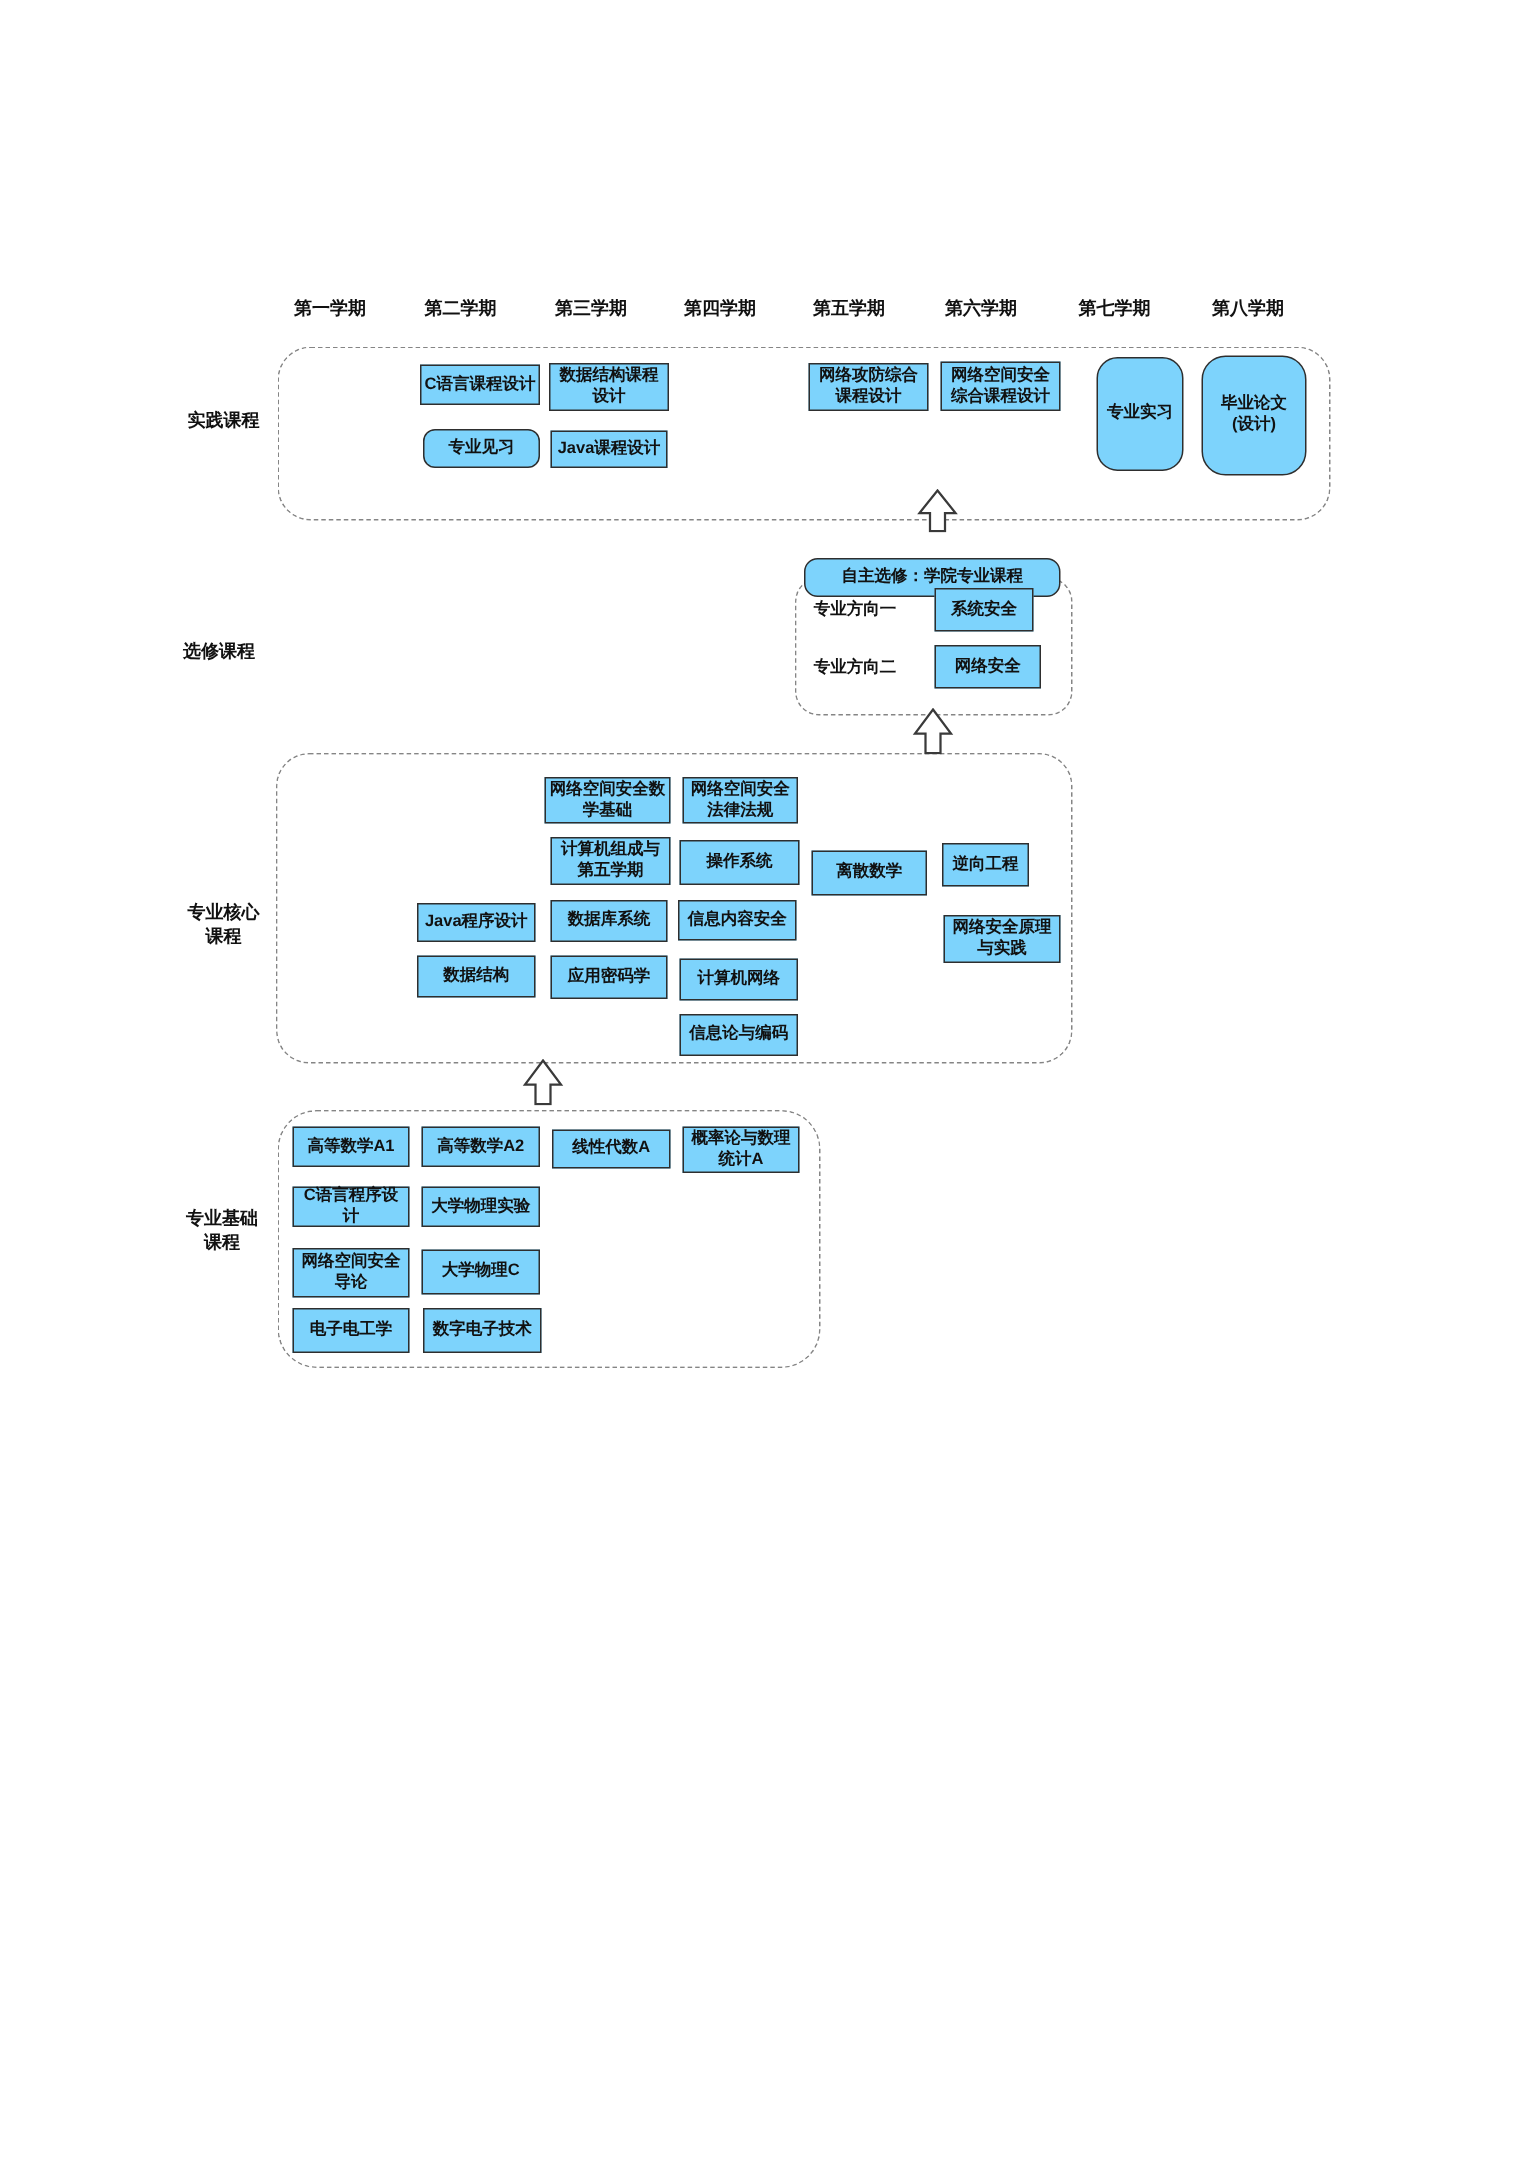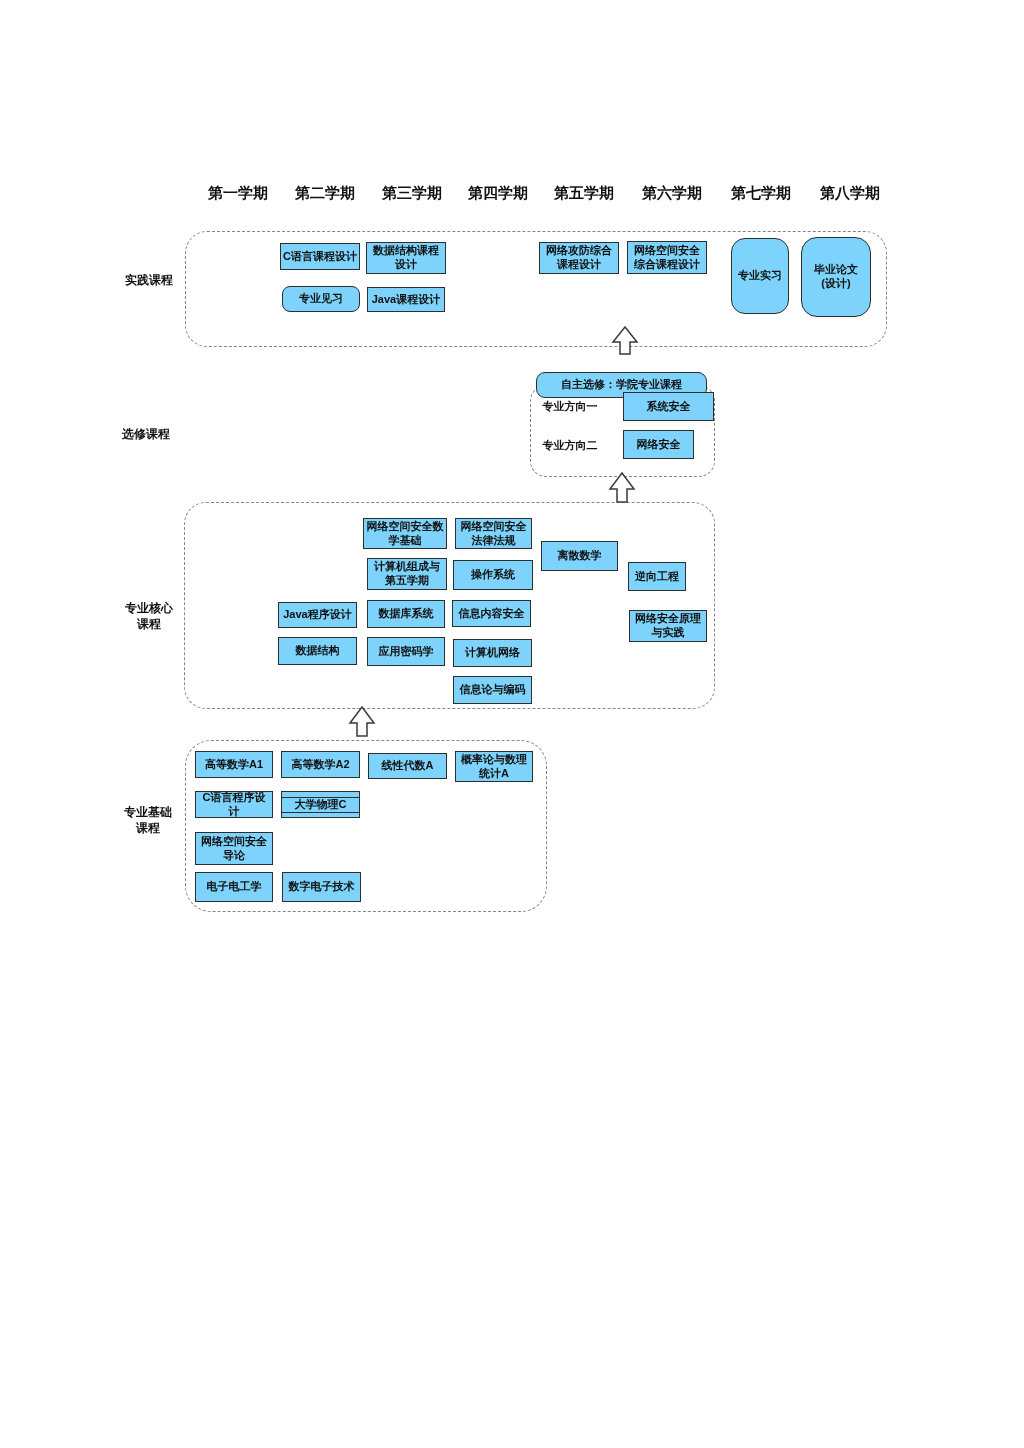--- a/index.html
+++ b/index.html
@@ -5,22 +5,22 @@
   html,body { margin:0; padding:0; background:#ffffff; }
   .page {
     position:relative; width:1024px; height:1448px; background:#ffffff;
     font-family:"Liberation Sans", sans-serif; color:#111; overflow:hidden;
   }
   .title {
     position:absolute; left:199px; top:129px;
     font-size:25px; font-weight:600; letter-spacing:1px; white-space:nowrap;
   }
   .sem {
-    position:absolute; top:184px; width:72px; text-align:right;
-    font-size:15px; font-weight:bold; white-space:nowrap;
+    position:absolute; top:197px; width:72px; text-align:left;
+    font-size:12px; font-weight:bold; white-space:nowrap;
   }
   .side-label {
     position:absolute; width:78px; text-align:center; font-size:12px;
     font-weight:bold; white-space:pre-line; line-height:1.35;
   }
   .sec {
     position:absolute; border:1.5px dashed #858585; border-radius:22px;
     background:transparent;
   }
   .box {
@@ -73,42 +73,42 @@
         <polygon points="14,1 26,16 19,16 19,28 9,28 9,16 2,16" fill="#ffffff" stroke="#3a3a3a" stroke-width="1.5"></polygon>
       </svg>
   </div>
 
   <div class="box r9" style="left:536px; top:352px; width:171px; height:26px">自主选修：学院专业课程</div>
 
   <div class="side-label" style="left:107px; top:426px">选修课程</div>
   <div class="sec" style="left:530px; top:385px; width:183px; height:90px; border-radius:16px"></div>
 
   <div class="box plain" style="left:538px; top:398px; width:64px; height:18px">专业方向一</div>
-  <div class="box" style="left:623px; top:392px; width:91px; height:29px">系统安全</div>
+  <div class="box" style="left:623px; top:392px; width:66px; height:29px">系统安全</div>
   <div class="box plain" style="left:538px; top:437px; width:64px; height:18px">专业方向二</div>
   <div class="box" style="left:623px; top:430px; width:71px; height:29px">网络安全</div>
 
   <div class="arrow" style="left:608px; top:472px">
     <svg width="28" height="31" viewBox="0 0 28 31">
         <polygon points="14,1 26,17 19,17 19,30 9,30 9,17 2,17" fill="#ffffff" stroke="#3a3a3a" stroke-width="1.5"></polygon>
       </svg>
   </div>
 
   <div class="side-label" style="left:110px; top:600px">专业核心
 课程</div>
   <div class="sec" style="left:184px; top:502px; width:529px; height:205px"></div>
 
   <div class="box" style="left:363px; top:518px; width:84px; height:31px">网络空间安全数
 学基础</div>
   <div class="box" style="left:455px; top:518px; width:77px; height:31px">网络空间安全
 法律法规</div>
   <div class="box" style="left:367px; top:558px; width:80px; height:32px">计算机组成与
 第五学期</div>
   <div class="box" style="left:453px; top:560px; width:80px; height:30px">操作系统</div>
-  <div class="box" style="left:541px; top:541px; width:77px; height:30px">离散数学</div>
+  <div class="box" style="left:541px; top:567px; width:77px; height:30px">离散数学</div>
   <div class="box" style="left:628px; top:562px; width:58px; height:29px">逆向工程</div>
   <div class="box" style="left:278px; top:602px; width:79px; height:26px">Java程序设计</div>
   <div class="box" style="left:367px; top:600px; width:78px; height:28px">数据库系统</div>
   <div class="box" style="left:452px; top:600px; width:79px; height:27px">信息内容安全</div>
   <div class="box" style="left:629px; top:610px; width:78px; height:32px">网络安全原理
 与实践</div>
   <div class="box" style="left:278px; top:637px; width:79px; height:28px">数据结构</div>
   <div class="box" style="left:367px; top:637px; width:78px; height:29px">应用密码学</div>
   <div class="box" style="left:453px; top:639px; width:79px; height:28px">计算机网络</div>
   <div class="box" style="left:453px; top:676px; width:79px; height:28px">信息论与编码</div>
@@ -125,17 +125,17 @@
 
   <div class="box" style="left:195px; top:751px; width:78px; height:27px">高等数学A1</div>
   <div class="box" style="left:281px; top:751px; width:79px; height:27px">高等数学A2</div>
   <div class="box" style="left:368px; top:753px; width:79px; height:26px">线性代数A</div>
   <div class="box" style="left:455px; top:751px; width:78px; height:31px">概率论与数理
 统计A</div>
   <div class="box" style="left:195px; top:791px; width:78px; height:27px">C语言程序设计</div>
   <div class="box" style="left:281px; top:791px; width:79px; height:27px">大学物理实验</div>
   <div class="box" style="left:195px; top:832px; width:78px; height:33px">网络空间安全
 导论</div>
-  <div class="box" style="left:281px; top:797px; width:79px; height:16px">大学物理C</div>
+  <div class="box" style="left:281px; top:833px; width:79px; height:30px">大学物理C</div>
   <div class="box" style="left:195px; top:872px; width:78px; height:30px">电子电工学</div>
   <div class="box" style="left:282px; top:872px; width:79px; height:30px">数字电子技术</div>
 
 </div>
 
 </body></html>

